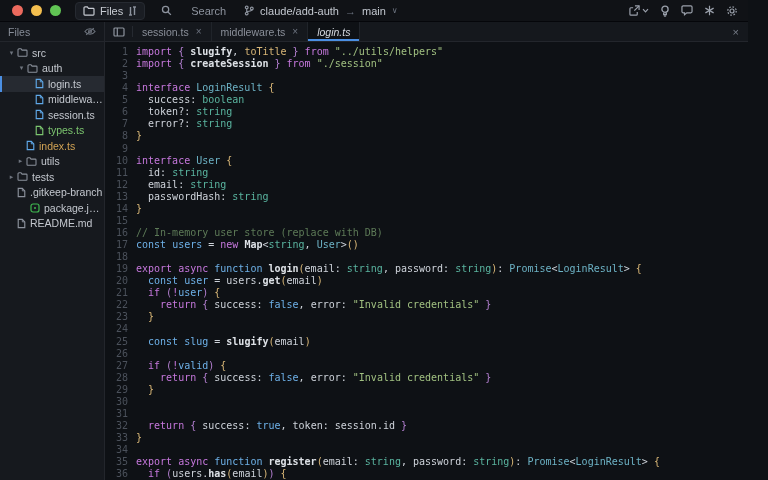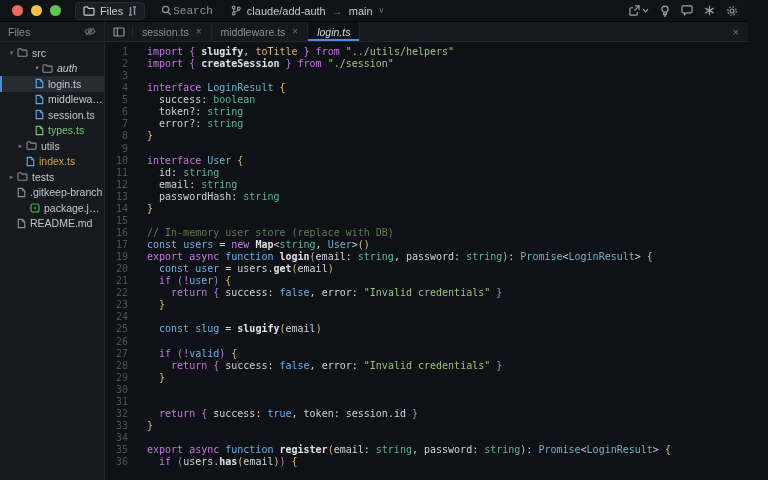--- a/index.html
+++ b/index.html
@@ -18,21 +18,21 @@
     display:flex; align-items:center; padding:0 10px 0 12px;
     border-bottom:1px solid #05060a; font-size:11px; color:var(--text-dim);
   }
   .lights { display:flex; gap:8px; margin-right:14px; }
   .light { width:11px; height:11px; border-radius:50%; }
   .chip {
     display:flex; align-items:center; gap:5px; background:#1a1d23;
     border:1px solid #262a31; border-radius:4px; padding:2px 7px;
     color:#c8ccd3; cursor:default;
   }
-  .tb-btn { display:flex; align-items:center; gap:1px; margin-left:16px; color:#8d939e;font-family:Liberation Mono, monospace; }
+  .tb-btn { display:flex; align-items:center; gap:19px; margin-left:16px; color:#8d939e; }
   .tb-branch { display:flex; align-items:center; gap:6px; margin-left:18px; color:#c3c8d0; }
   .tb-dim { color:#6d7480; }
   .tb-right { margin-left:auto; display:flex; align-items:center; gap:11px; color:#9aa0ab; }
   .tb-right .ico { display:flex; align-items:center; gap:2px; }
   svg { display:block; }
 
   
   .main { flex:1; display:flex; min-height:0; }
 
   
@@ -72,21 +72,21 @@
   .tabbar .spacer { flex:1; }
   .tabbar .bar-close { display:flex; align-items:center; padding:0 9px; color:#777d88; font-size:11px; }
 
   
   .code { flex:1; padding-top:4px; overflow:hidden; background:var(--bg-editor); }
   .cl {
     display:flex; height:12.07px; line-height:12.07px;
     font-family:"DejaVu Sans Mono", monospace; font-size:10px;
   }
   .ln { width:23px; flex:0 0 23px; text-align:right; color:var(--gutter); }
-  .lc { margin-left:19px; white-space:pre; }
+  .lc { margin-left:8px; white-space:pre; }
   .tk-k  { color:var(--syn-keyword); }
   .tk-b  { color:var(--syn-blue); }
   .tk-f  { color:var(--syn-fn); font-weight:bold; }
   .tk-w  { color:var(--syn-text); }
   .tk-tp { color:var(--syn-type); }
   .tk-tc { color:var(--syn-type2); }
   .tk-s  { color:var(--syn-string); }
   .tk-c  { color:var(--syn-comment); }
   .tk-y  { color:var(--syn-yellow); }
   .tk-pu { color:var(--syn-purple); }
@@ -202,21 +202,21 @@
       <div class="tree" id="tree">
           <div class="tree-row" style="padding-left: 7px;">
             <span class="tree-chev">▾</span>
             <span class="tree-ico">
               <svg width="11" height="9" viewBox="0 0 14 12" fill="none" stroke="#8b919c" stroke-width="1.4">
     <path d="M1 2.4C1 1.6 1.6 1 2.4 1H5l1.4 1.8H12c.6 0 1 .4 1 1V10c0 .6-.4 1-1 1H2c-.6 0-1-.4-1-1Z"></path>
   </svg>
             </span>
             <span class="tree-label">src</span>
           </div>
-          <div class="tree-row" style="padding-left: 32px; font-style: italic;">
+          <div class="tree-row" style="padding-left: 17px;">
             <span class="tree-chev">▾</span>
             <span class="tree-ico">
               <svg width="11" height="9" viewBox="0 0 14 12" fill="none" stroke="#8b919c" stroke-width="1.4">
     <path d="M1 2.4C1 1.6 1.6 1 2.4 1H5l1.4 1.8H12c.6 0 1 .4 1 1V10c0 .6-.4 1-1 1H2c-.6 0-1-.4-1-1Z"></path>
   </svg>
             </span>
             <span class="tree-label">auth</span>
           </div>
           <div class="tree-row selected" style="padding-left: 25px;">
             <span class="tree-chev"></span>
@@ -252,37 +252,37 @@
             <span class="tree-chev"></span>
             <span class="tree-ico">
               <svg width="9" height="11" viewBox="0 0 11 13" fill="none" stroke="#7cc56f" stroke-width="1.4">
     <path d="M1.5 1.5h5l3 3v7h-8z"></path>
                 <path d="M6.5 1.5v3h3" stroke-width="1.1"></path>
   </svg>
             </span>
             <span class="tree-label" style="color: rgb(124, 197, 111);">types.ts</span>
           </div>
           <div class="tree-row" style="padding-left: 16px;">
+            <span class="tree-chev"></span>
+            <span class="tree-ico">
+              <svg width="9" height="11" viewBox="0 0 11 13" fill="none" stroke="#5fa8e8" stroke-width="1.4">
+    <path d="M1.5 1.5h5l3 3v7h-8z"></path>
+                <path d="M6.5 1.5v3h3" stroke-width="1.1"></path>
+  </svg>
+            </span>
+            <span class="tree-label" style="color: rgb(210, 163, 84);">index.ts</span>
+          </div>
+          <div class="tree-row" style="padding-left: 16px;">
             <span class="tree-chev">▸</span>
             <span class="tree-ico">
               <svg width="11" height="9" viewBox="0 0 14 12" fill="none" stroke="#8b919c" stroke-width="1.4">
     <path d="M1 2.4C1 1.6 1.6 1 2.4 1H5l1.4 1.8H12c.6 0 1 .4 1 1V10c0 .6-.4 1-1 1H2c-.6 0-1-.4-1-1Z"></path>
   </svg>
             </span>
             <span class="tree-label">utils</span>
-          </div>
-          <div class="tree-row" style="padding-left: 16px;">
-            <span class="tree-chev"></span>
-            <span class="tree-ico">
-              <svg width="9" height="11" viewBox="0 0 11 13" fill="none" stroke="#5fa8e8" stroke-width="1.4">
-    <path d="M1.5 1.5h5l3 3v7h-8z"></path>
-                <path d="M6.5 1.5v3h3" stroke-width="1.1"></path>
-  </svg>
-            </span>
-            <span class="tree-label" style="color: rgb(210, 163, 84);">index.ts</span>
           </div>
           <div class="tree-row" style="padding-left: 7px;">
             <span class="tree-chev">▸</span>
             <span class="tree-ico">
               <svg width="11" height="9" viewBox="0 0 14 12" fill="none" stroke="#8b919c" stroke-width="1.4">
     <path d="M1 2.4C1 1.6 1.6 1 2.4 1H5l1.4 1.8H12c.6 0 1 .4 1 1V10c0 .6-.4 1-1 1H2c-.6 0-1-.4-1-1Z"></path>
   </svg>
             </span>
             <span class="tree-label">tests</span>
           </div>
@@ -408,20 +408,24 @@
           </div>
           <div class="cl">
             <span class="ln">16</span>
             <span class="lc"><span class="tk-c">// In-memory user store (replace with DB)</span></span>
           </div>
           <div class="cl">
             <span class="ln">17</span>
             <span class="lc"><span class="tk-b">const</span><span class="tk-b"> users</span><span class="tk-w"> = </span><span class="tk-k">new</span><span class="tk-f"> Map</span><span class="tk-w">&lt;</span><span class="tk-tp">string</span><span class="tk-w">, </span><span class="tk-tc">User</span><span class="tk-w">&gt;</span><span class="tk-y">()</span></span>
           </div>
           <div class="cl">
+            <span class="ln">18</span>
+            <span class="lc"></span>
+          </div>
+          <div class="cl">
             <span class="ln">19</span>
             <span class="lc"><span class="tk-k">export</span><span class="tk-k"> async</span><span class="tk-b"> function</span><span class="tk-f"> login</span><span class="tk-y">(</span><span class="tk-w">email: </span><span class="tk-tp">string</span><span class="tk-w">, </span><span class="tk-w">password: </span><span class="tk-tp">string</span><span class="tk-y">)</span><span class="tk-w">: </span><span class="tk-tc">Promise</span><span class="tk-w">&lt;</span><span class="tk-tc">LoginResult</span><span class="tk-w">&gt;</span><span class="tk-y"> {</span></span>
           </div>
           <div class="cl">
             <span class="ln">20</span>
             <span class="lc"><span class="tk-b">  const</span><span class="tk-b"> user</span><span class="tk-w"> = </span><span class="tk-w">users.</span><span class="tk-f">get</span><span class="tk-y">(</span><span class="tk-w">email</span><span class="tk-y">)</span></span>
           </div>
           <div class="cl">
             <span class="ln">21</span>
             <span class="lc"><span class="tk-k">  if</span><span class="tk-pu"> (</span><span class="tk-k">!</span><span class="tk-b">user</span><span class="tk-pu">)</span><span class="tk-y"> {</span></span>

